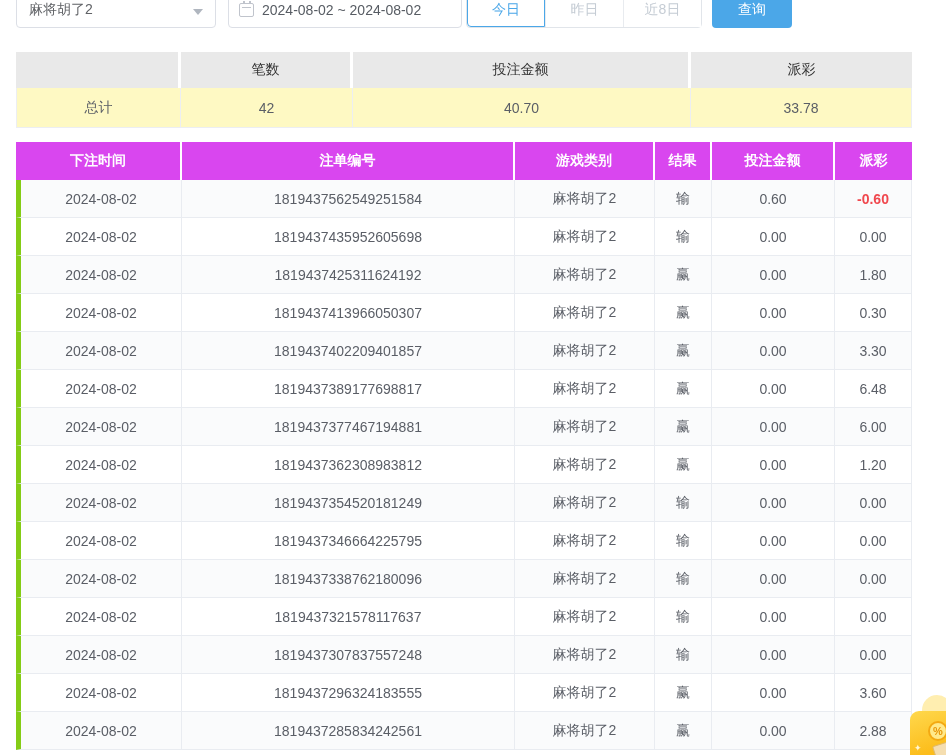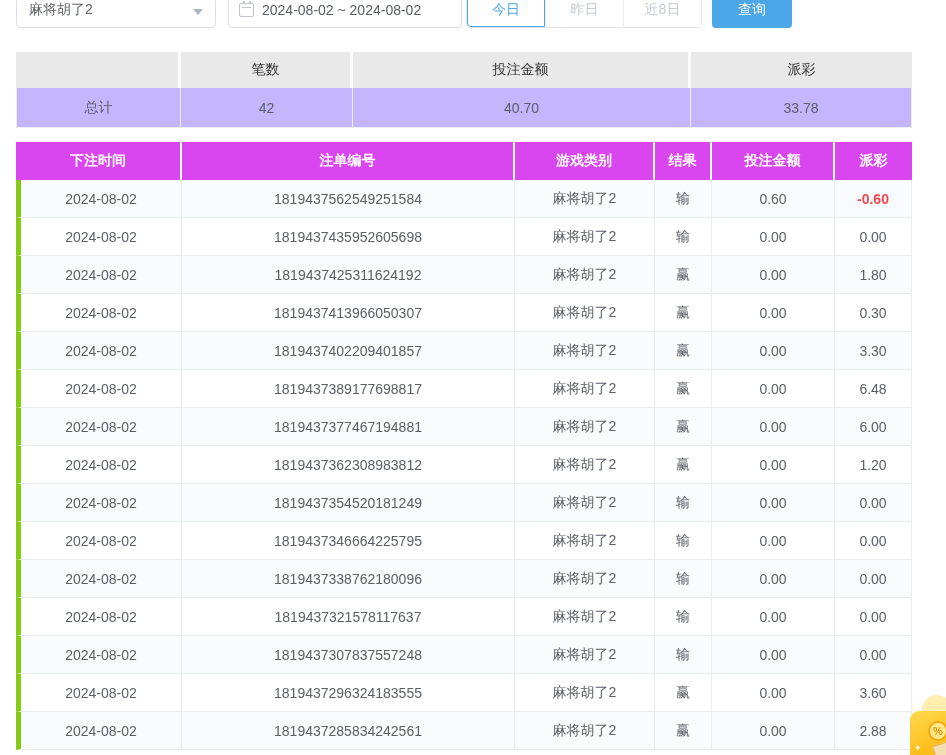--- a/index.html
+++ b/index.html
@@ -30,21 +30,21 @@
   
   table { border-collapse: separate; border-spacing: 0; table-layout: fixed; width: 896px;
     margin-left: 16px; font-size: 14px; }
   th, td { text-align: center; overflow: hidden; white-space: nowrap; }
 
   .summary { margin-top: 24px; }
   .summary col.c0 { width: 165px; } .summary col.c1 { width: 172px; }
   .summary col.c2 { width: 338px; } .summary col.c3 { width: 221px; }
   .summary th { height: 36px; background: #e9e9e9; color: #333; font-weight: 400; border-right: 3px solid #fff; }
   .summary th:last-child { border-right: none; }
-  .summary td { height: 40px; color: #5a5e66; background: #c4b5fd;
+  .summary td { height: 40px; color: #5a5e66; background: #fef9c3;
     border-bottom: 1px solid #eceef2; border-right: 1px solid #eceef2; }
   .summary td:first-child { border-left: 1px solid #eceef2; }
 
   .main { margin-top: 14px; }
   .main col.c0 { width: 166px; } .main col.c1 { width: 333px; } .main col.c2 { width: 140px; }
   .main col.c3 { width: 57px;  } .main col.c4 { width: 123px; } .main col.c5 { width: 77px; }
   .main th { height: 38px; background: #d946ef; color: #fff; font-weight: bold; border-right: 2px solid #fff; }
   .main th:last-child { border-right: none; }
   .main td { height: 38px; color: #5a5e66; border-bottom: 1px solid #e9ecf1; border-right: 1px solid #e9ecf1; }
   .main td:first-child { border-left: 5px solid #84cc16; }

